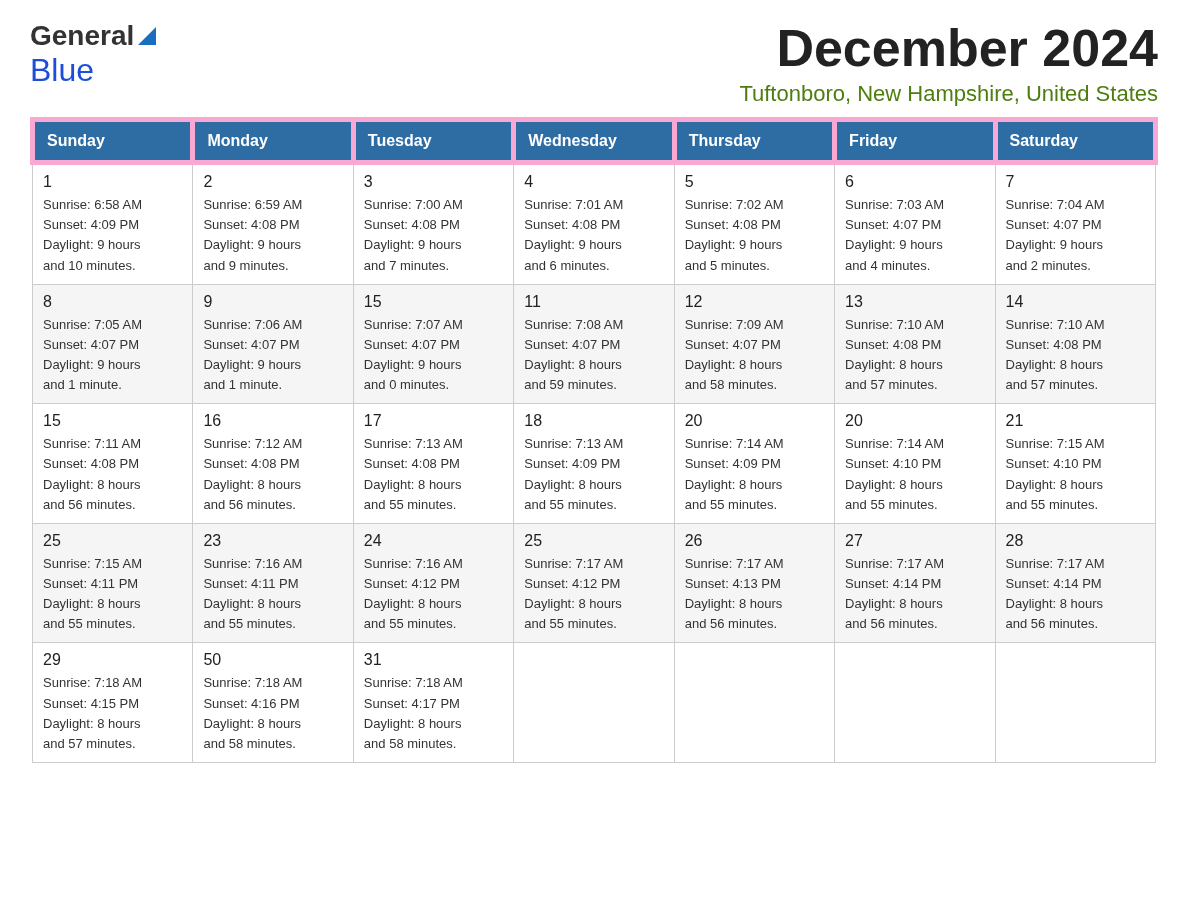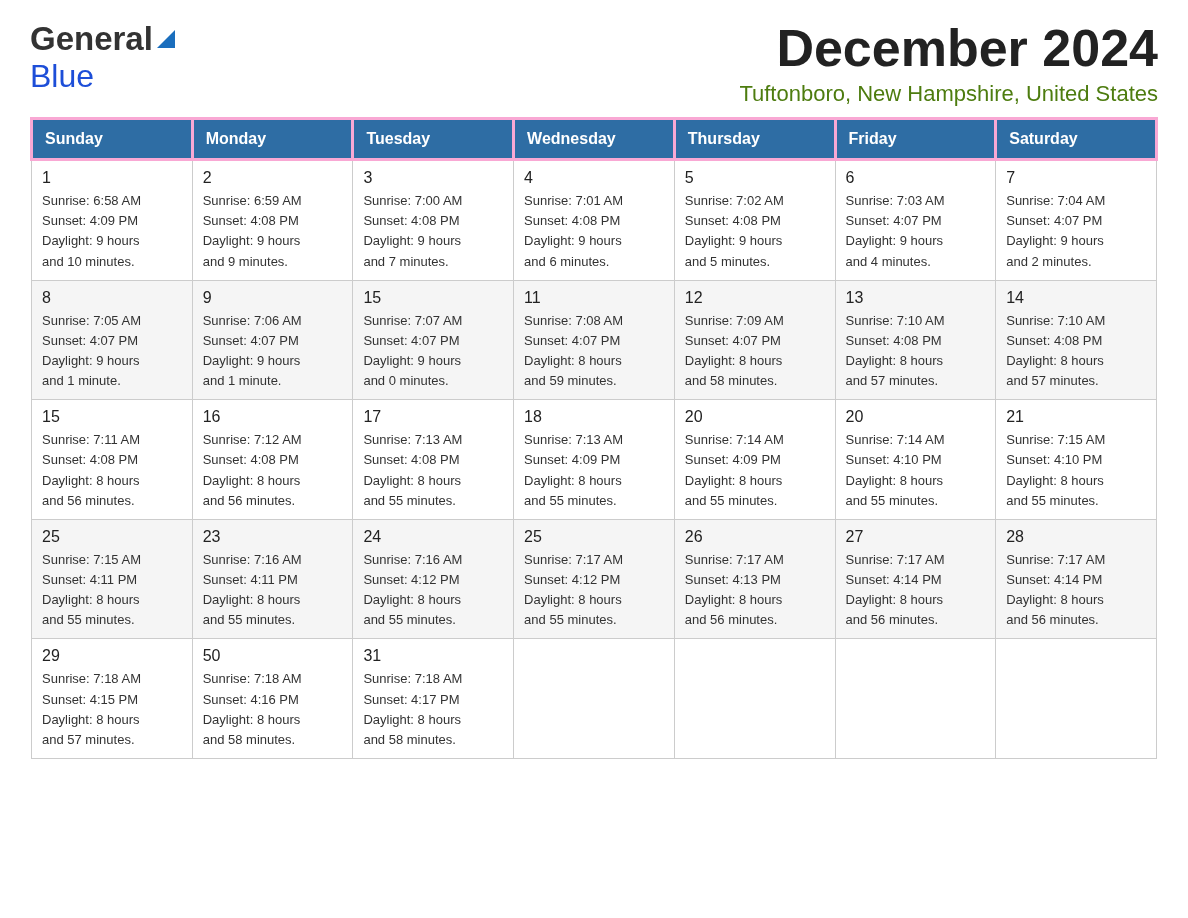--- a/index.html
+++ b/index.html
@@ -44,21 +44,21 @@
       width: 100%;
       border-collapse: collapse;
       margin-top: 10px;
     }
     .calendar-table th {
       background-color: #2e6da4;
       color: #fff;
       font-size: 16px;
       padding: 10px 12px;
       text-align: left;
-      border: 3px solid #f9a8d4;
+      border: 5px solid #f9a8d4;
     }
     .calendar-table td {
       vertical-align: top;
       border: 1px solid #ccc;
       padding: 8px 10px;
       font-size: 13.5px;
       color: #222;
       width: calc(100% / 7);
       min-height: 110px;
     }
@@ -87,21 +87,21 @@
       align-items: flex-start;
     }
   </style>
 </head>
 <body>
 
 <div class="header-area">
   <div class="logo-wrapper">
     <div class="logo">
       <div class="logo-row">
-        <span style="font-size:33px;font-weight:bold;color:#333;">General</span>
+        <span style="font-size:28px;font-weight:bold;color:#333;">General</span>
         <span style="display:inline-block;margin-left:4px;margin-top:4px;">
           <svg width="18" height="18" viewBox="0 0 18 18">
             <polygon points="0,18 18,18 18,0" fill="#1a6ebd"></polygon>
           </svg>
         </span>
       </div>
       <div>
         <span style="font-size:32px;font-weight:normal;color:#1d4ed8;">Blue</span>
       </div>
     </div>

